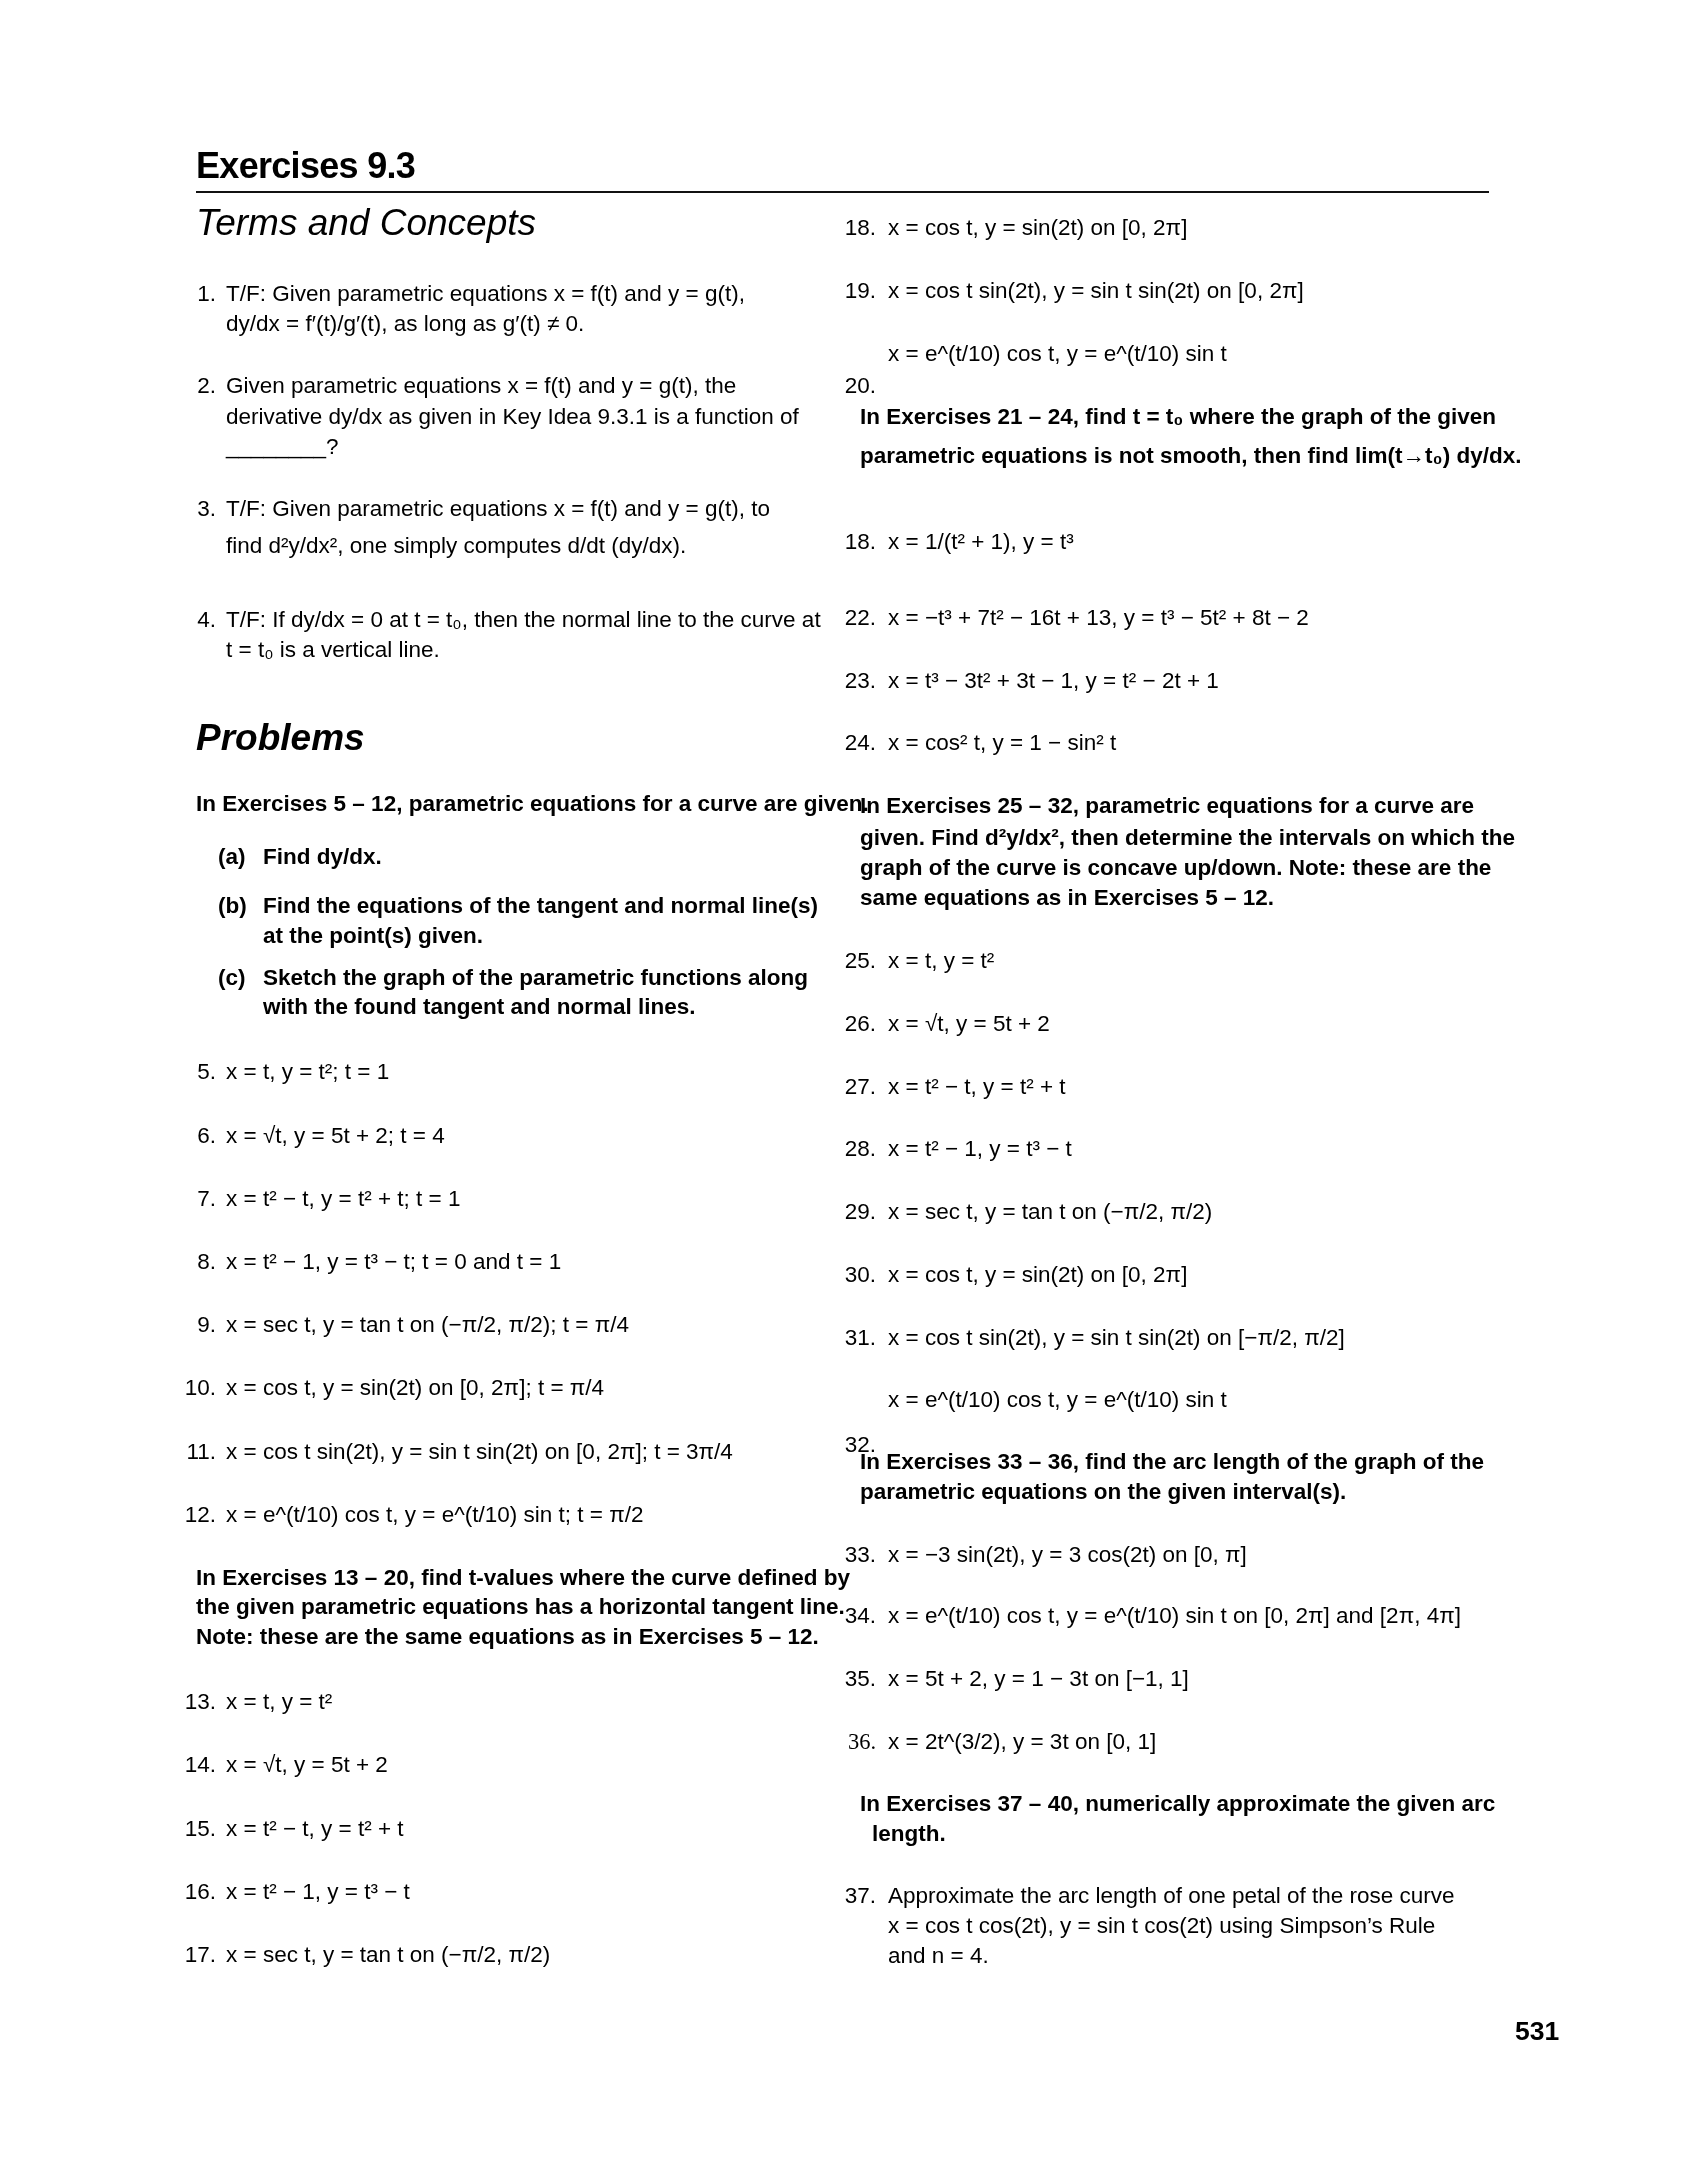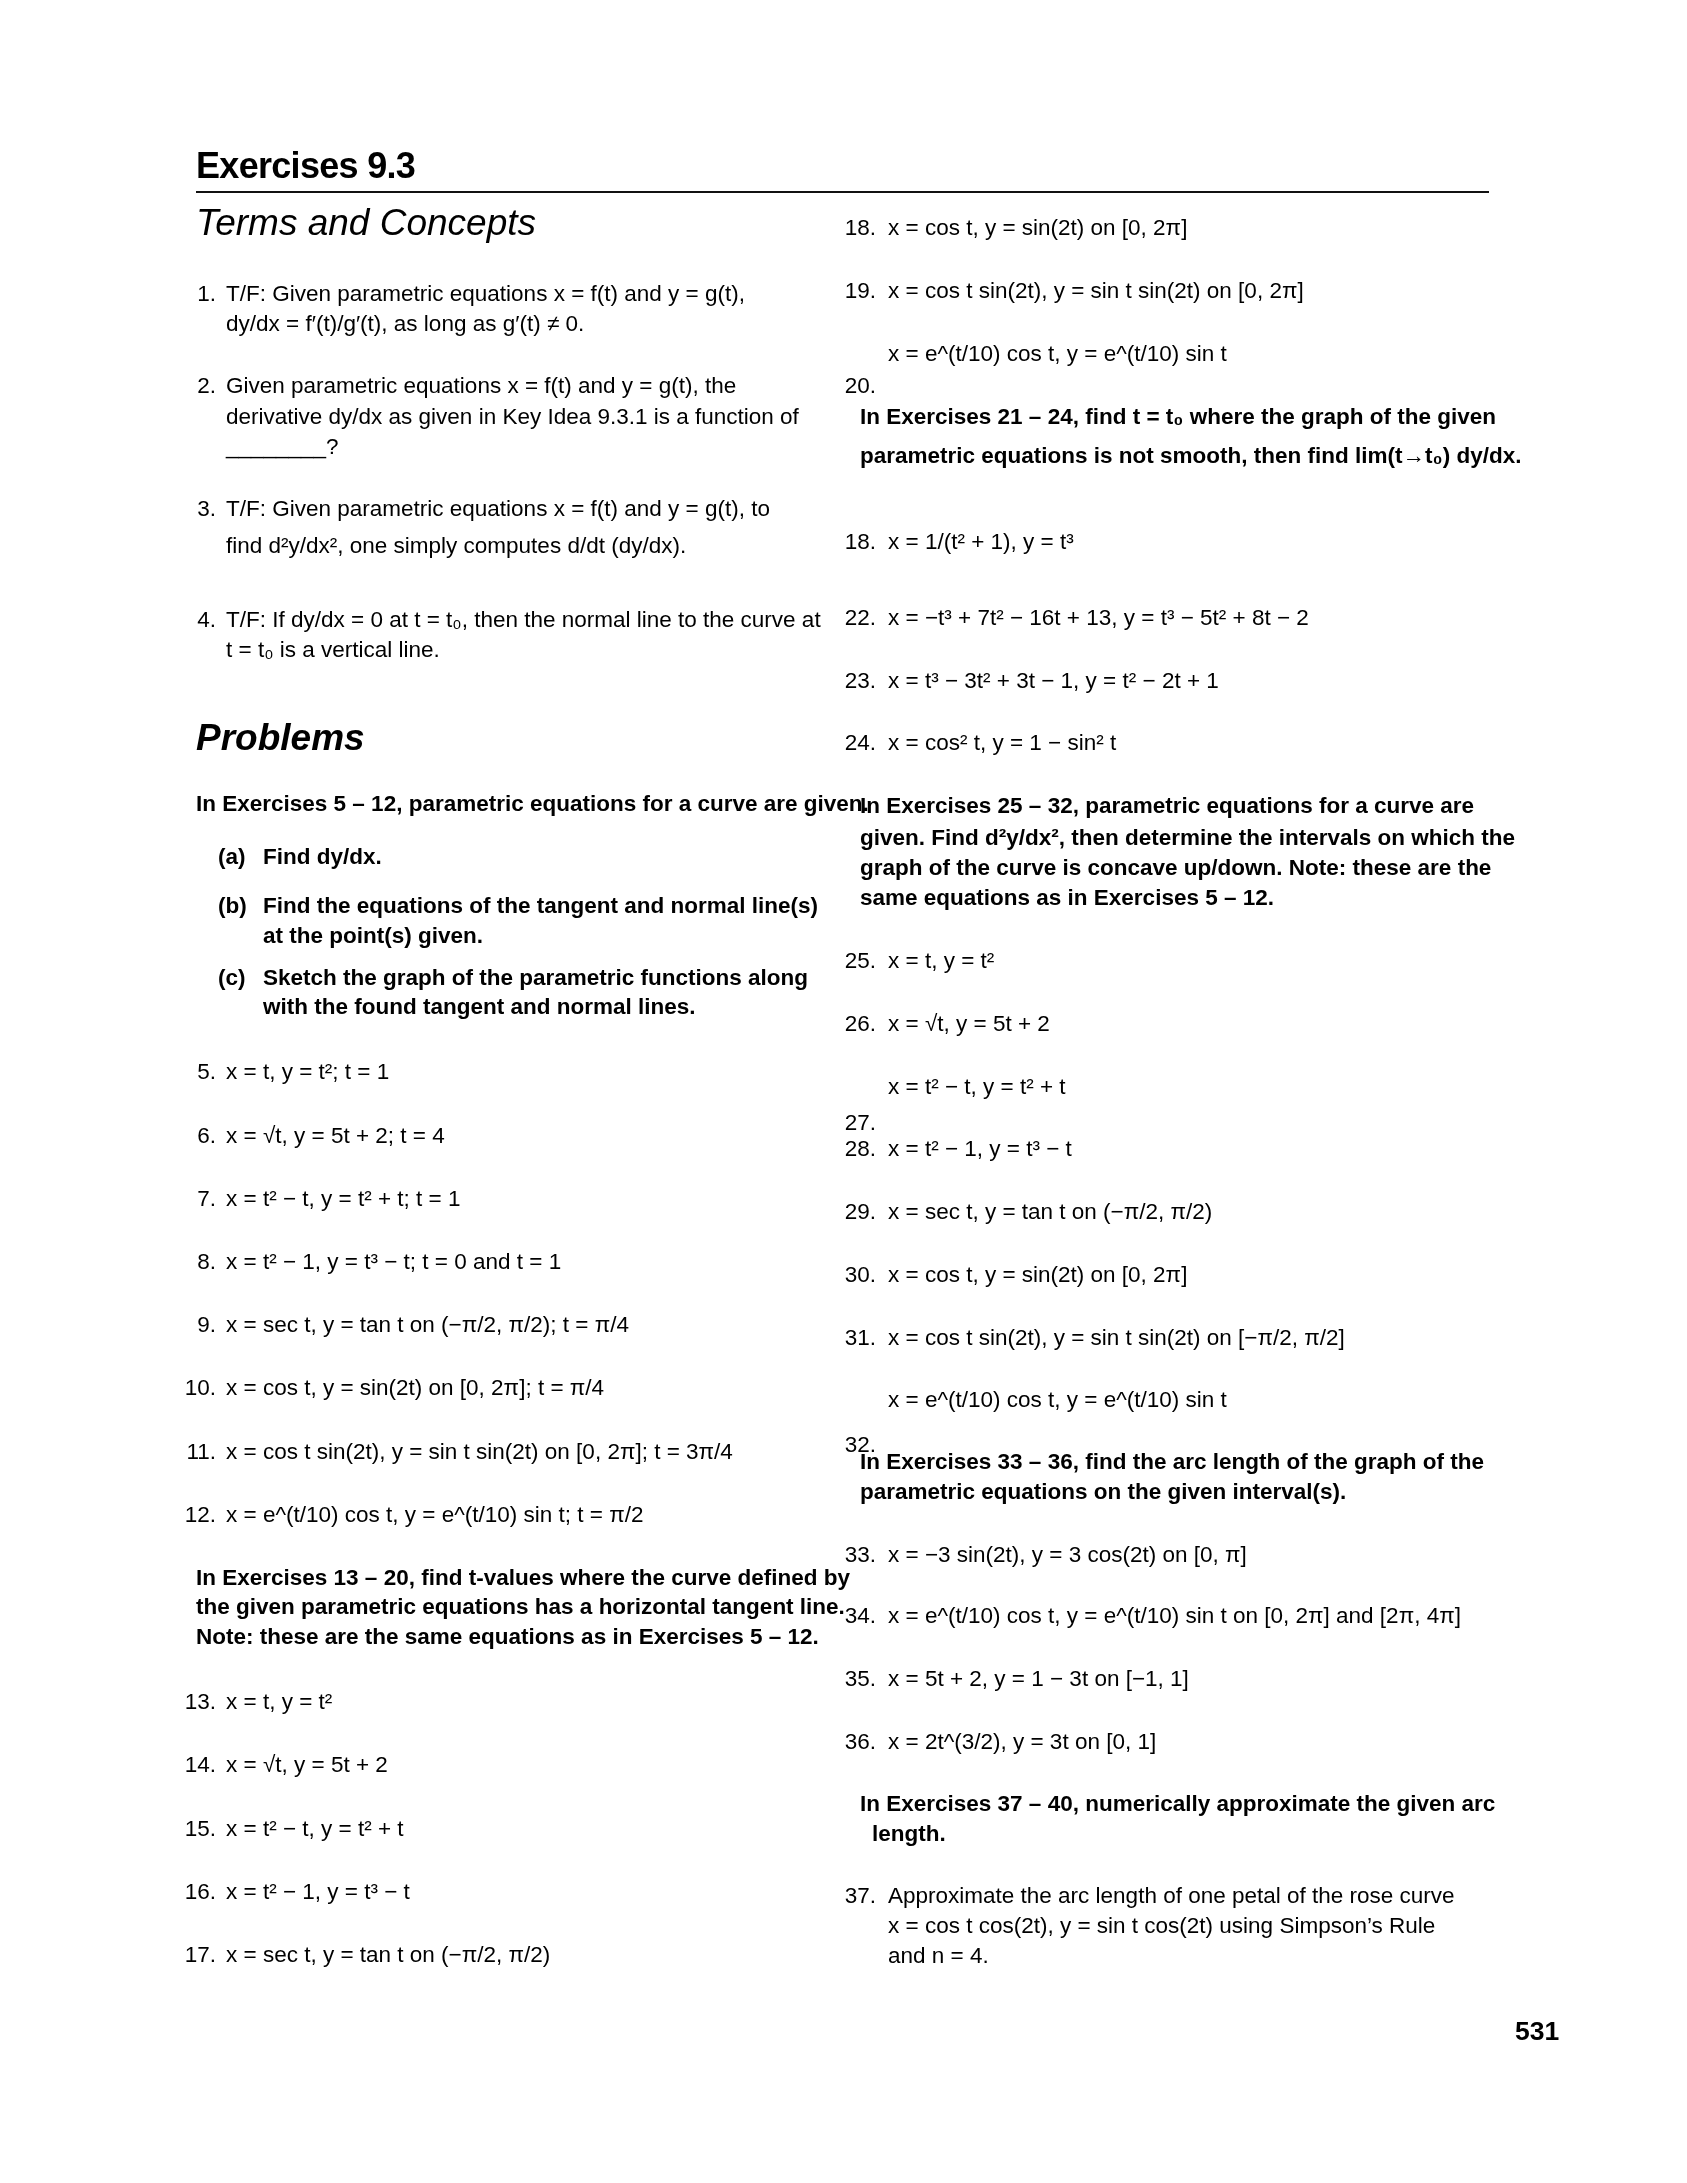--- a/index.html
+++ b/index.html
@@ -104,39 +104,39 @@
     <div class="abs txt rnum" style="top:603px;">22.</div>
     <div class="abs txt righttxt" style="top:603px;">x = −t³ + 7t² − 16t + 13,    y = t³ − 5t² + 8t − 2</div>
     <div class="abs txt rnum" style="top:666px;">23.</div>
     <div class="abs txt righttxt" style="top:666px;">x = t³ − 3t² + 3t − 1,    y = t² − 2t + 1</div>
     <div class="abs txt rnum" style="top:728px;">24.</div>
     <div class="abs txt righttxt" style="top:728px;">x = cos² t,    y = 1 − sin² t</div>
     <div class="abs txt rnum" style="top:946px;">25.</div>
     <div class="abs txt righttxt" style="top:946px;">x = t,    y = t²</div>
     <div class="abs txt rnum" style="top:1009px;">26.</div>
     <div class="abs txt righttxt" style="top:1009px;">x = √t,    y = 5t + 2</div>
-    <div class="abs txt rnum" style="top:1072px;margin-top:36px;">27.</div>
+    <div class="abs txt rnum" style="top:1072px;">27.</div>
     <div class="abs txt righttxt" style="top:1072px;">x = t² − t,    y = t² + t</div>
     <div class="abs txt rnum" style="top:1134px;">28.</div>
     <div class="abs txt righttxt" style="top:1134px;">x = t² − 1,    y = t³ − t</div>
     <div class="abs txt rnum" style="top:1197px;">29.</div>
     <div class="abs txt righttxt" style="top:1197px;">x = sec t,    y = tan t on (−π/2, π/2)</div>
     <div class="abs txt rnum" style="top:1260px;">30.</div>
     <div class="abs txt righttxt" style="top:1260px;">x = cos t,    y = sin(2t) on [0, 2π]</div>
     <div class="abs txt rnum" style="top:1323px;">31.</div>
     <div class="abs txt righttxt" style="top:1323px;">x = cos t sin(2t),    y = sin t sin(2t) on [−π/2, π/2]</div>
     <div class="abs txt rnum" style="top:1430px;">32.</div>
     <div class="abs txt righttxt" style="top:1385px;">x = e^(t/10) cos t,    y = e^(t/10) sin t</div>
     <div class="abs txt rnum" style="top:1540px;">33.</div>
     <div class="abs txt righttxt" style="top:1540px;">x = −3 sin(2t),    y = 3 cos(2t) on [0, π]</div>
     <div class="abs txt rnum" style="top:1601px;">34.</div>
     <div class="abs txt righttxt" style="top:1601px;">x = e^(t/10) cos t,    y = e^(t/10) sin t on [0, 2π] and [2π, 4π]</div>
     <div class="abs txt rnum" style="top:1664px;">35.</div>
     <div class="abs txt righttxt" style="top:1664px;">x = 5t + 2,    y = 1 − 3t on [−1, 1]</div>
-    <div class="abs txt rnum" style="top:1727px;">36.</div>
+    <div class="abs txt rnum" style="top:1727px;font-family:Liberation Serif, serif;">36.</div>
     <div class="abs txt righttxt" style="top:1727px;">x = 2t^(3/2),    y = 3t on [0, 1]</div>
   </div>
 
 <div class="abs txt bold instrR" style="top:402px;">In Exercises 21 – 24, find t = t₀ where the graph of the given</div>
 <div class="abs txt bold instrR" style="top:441px;">parametric equations is not smooth, then find lim(t→t₀) dy/dx.</div>
 
 <div class="abs txt bold instrR" style="top:791px;">In Exercises 25 – 32, parametric equations for a curve are</div>
 <div class="abs txt bold instrR" style="top:823px;">given.  Find d²y/dx², then determine the intervals on which the</div>
 <div class="abs txt bold instrR" style="top:853px;">graph of the curve is concave up/down. Note: these are the</div>
 <div class="abs txt bold instrR" style="top:883px;">same equations as in Exercises 5 – 12.</div>

